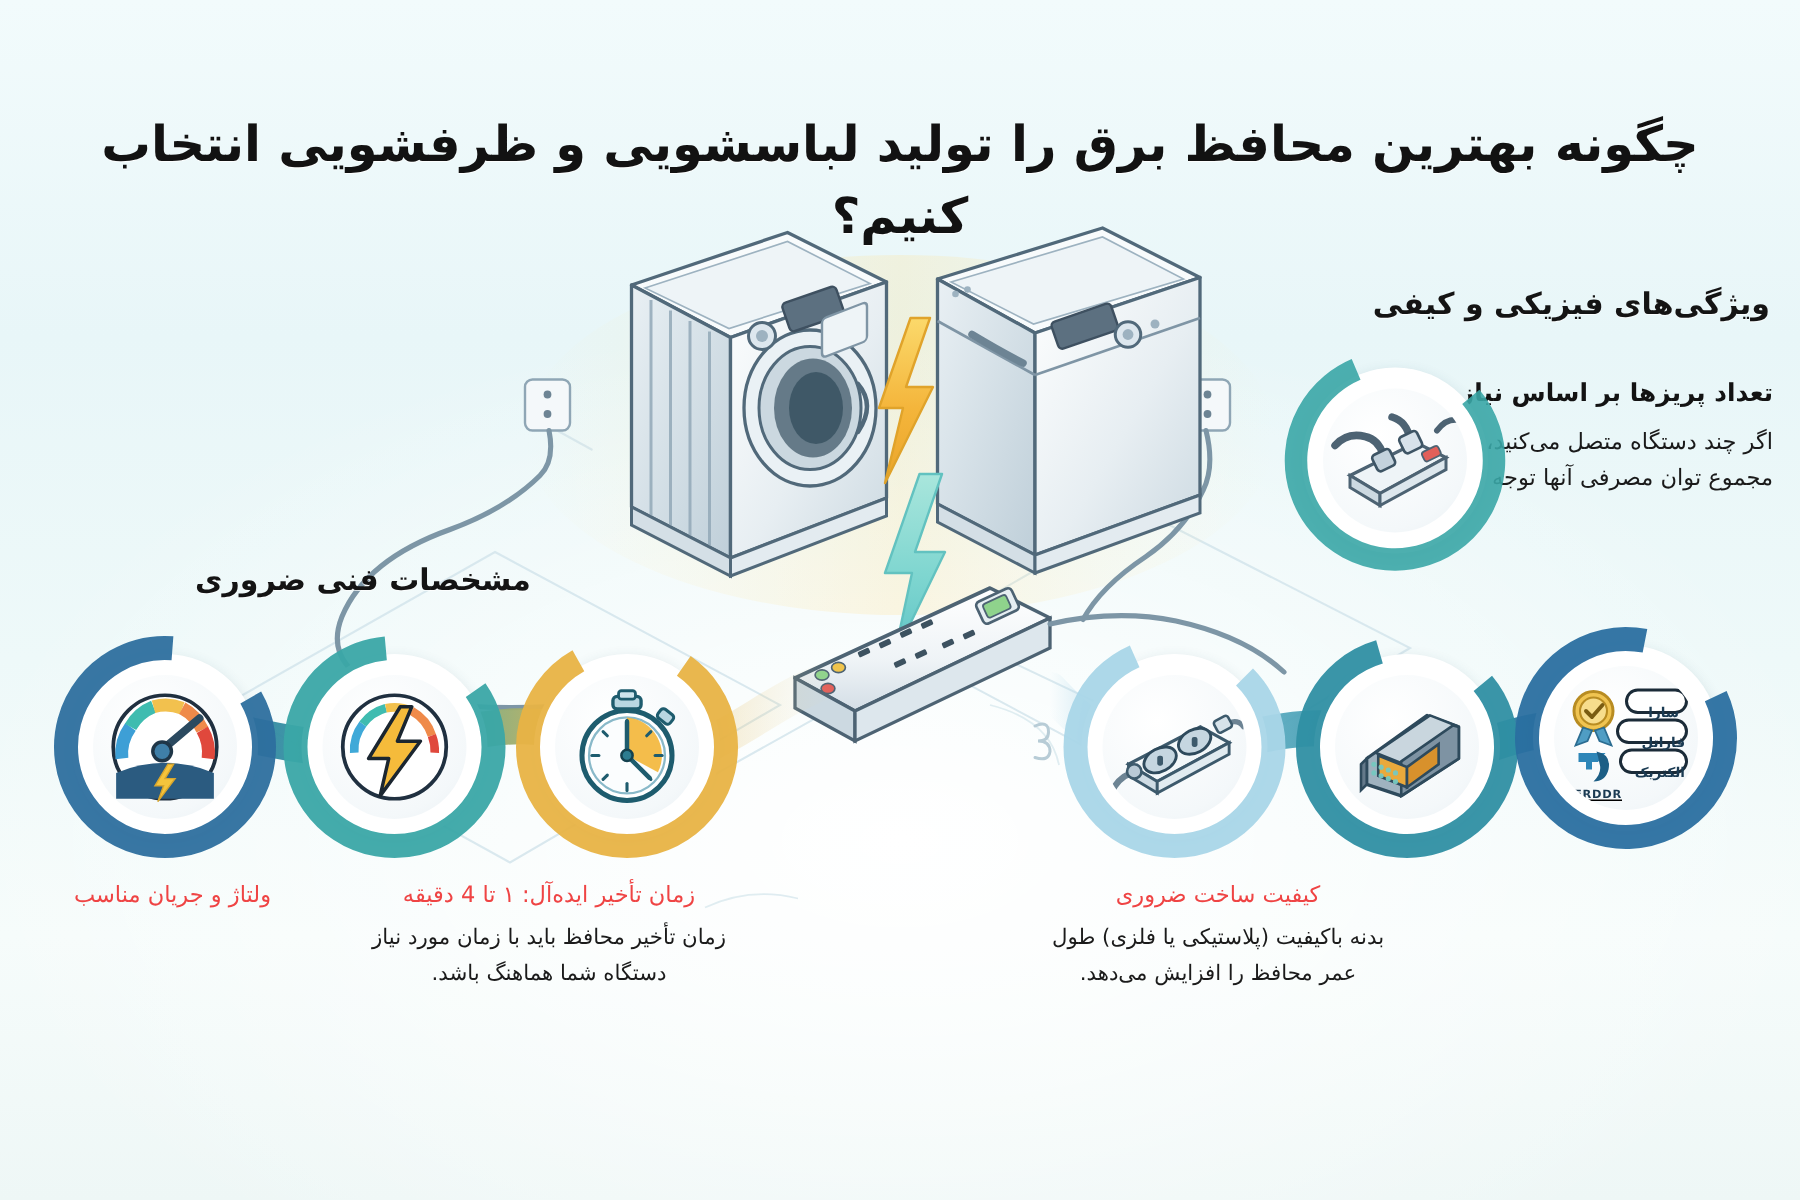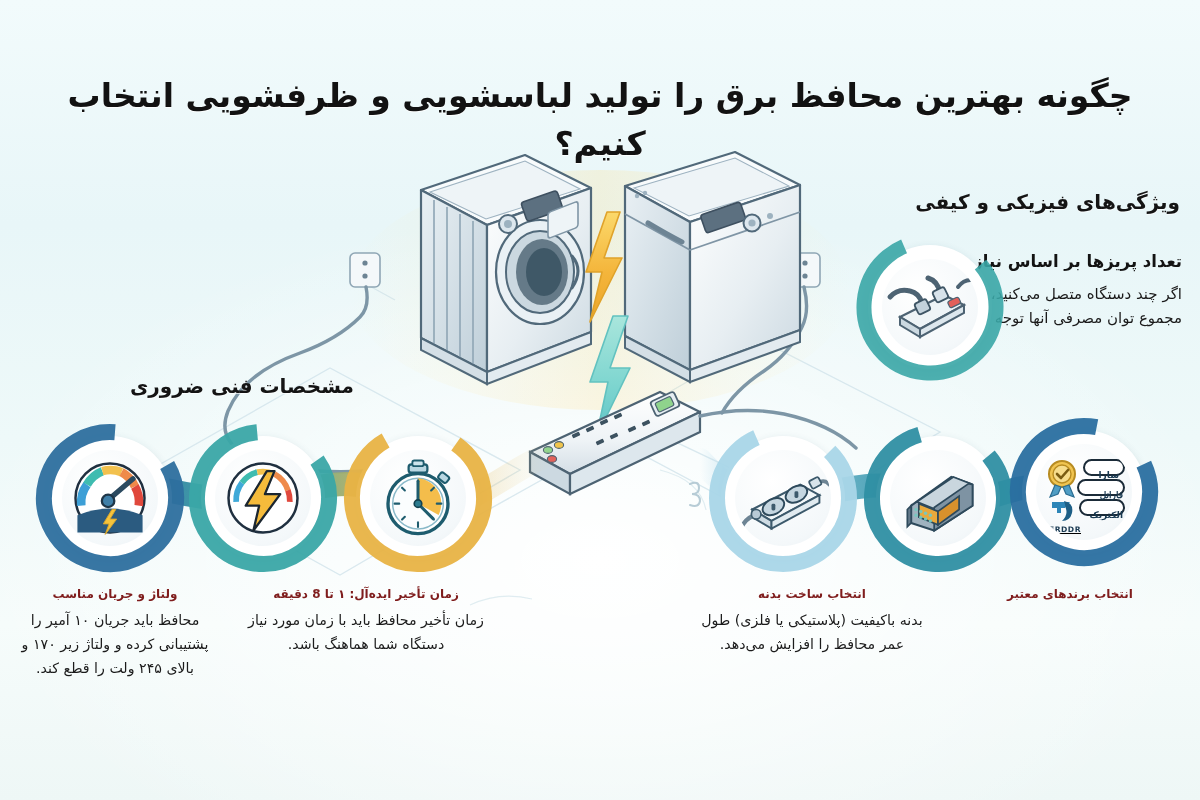--- a/index.html
+++ b/index.html
@@ -50,21 +50,21 @@
   }
   .node .ringwrap{position:absolute;inset:-13px;border-radius:50%;}
   .node .inner{
     position:relative;width:96px;height:96px;border-radius:50%;
     background:radial-gradient(circle at 38% 32%,#ffffff 0%,#f4f8fa 72%,#e9eff3 100%);
     display:flex;align-items:center;justify-content:center;overflow:hidden;
   }
 
   
   .block{position:absolute;text-align:center;}
-  .block .b-title{font-size:12px;font-weight:bold;color:#7f1d1d;line-height:1.45;margin-bottom:6px;}
+  .block .b-title{font-size:15px;font-weight:normal;color:#ef4444;line-height:1.45;margin-bottom:6px;}
   .block .b-body{font-size:14.2px;color:#1b1b1b;line-height:1.68;}
 
   #blk-0{left:6px;top:586px;width:218px;}
   #blk-1{left:232px;top:586px;width:268px;}
   #blk-2{left:700px;top:586px;width:224px;}
   #blk-3{left:948px;top:586px;width:244px;}
 
   .badge-txt{font-size:7.6px;font-weight:bold;color:#1a3a52;margin-left:48px;}
 </style>
 </head>
@@ -422,43 +422,41 @@
         <rect x="42" y="36" width="46" height="15" rx="7.5" fill="#ffffff" stroke="#1b2b38" stroke-width="2"></rect>
         <rect x="44" y="56" width="44" height="15" rx="7.5" fill="#ffffff" stroke="#1b2b38" stroke-width="2"></rect>
 
         <path d="M16 58 l18 0 l-5 6 l-4 0 l0 5 l-4 0 l0 -5 l-5 0 Z" fill="#2e86b8"></path>
         <path d="M28 57 q10 2 8 12 q-2 8 -10 8 q6 -6 4 -12 q-1 -5 -2 -8 Z" fill="#1d5f86"></path>
       </svg>
       <div style="position:absolute;right:13px;top:19px;width:38px;text-align:center;">
         <span class="badge-txt" style="font-size:9px;">سارا</span>
       </div>
       <div style="position:absolute;right:9px;top:39px;width:44px;text-align:center;">
-        <span class="badge-txt" style="font-size:9px;font-family:Liberation Serif, serif;">فاراتل</span>
+        <span class="badge-txt" style="font-size:9px;">فاراتل</span>
       </div>
       <div style="position:absolute;right:9px;top:59px;width:42px;text-align:center;">
         <span class="badge-txt" style="font-size:9px;">الکتریک</span>
       </div>
       <div style="position:absolute;left:9px;bottom:4px;width:36px;text-align:center;letter-spacing:.5px;text-decoration:underline;">
         <span class="badge-txt">FRDDR</span>
       </div>
     </div>
   </div>
 
   <div class="block" id="blk-0">
     <div class="b-title">ولتاژ و جریان مناسب</div>
-    <div class="b-body">محافظ باید جریان ۱۰ آمپر را پشتیبانی کرده و ولتاژ زیر ۱۷۰ و بالای ۲۴۵ ولت را قطع کند.</div>
   </div>
 
   <div class="block" id="blk-1">
-    <div class="b-title">زمان تأخیر ایده‌آل: ۱ تا 8 دقیقه</div>
+    <div class="b-title">زمان تأخیر ایده‌آل: ۱ تا 4 دقیقه</div>
     <div class="b-body">زمان تأخیر محافظ باید با زمان مورد نیاز دستگاه شما هماهنگ باشد.</div>
   </div>
 
   <div class="block" id="blk-2">
-    <div class="b-title">انتخاب ساخت بدنه</div>
+    <div class="b-title">کیفیت ساخت ضروری</div>
     <div class="b-body">بدنه باکیفیت (پلاستیکی یا فلزی) طول عمر محافظ را افزایش می‌دهد.</div>
   </div>
 
   <div class="block" id="blk-3">
-    <div class="b-title">انتخاب برندهای معتبر</div>
   </div>
 
 </div>
 
 </body></html>

